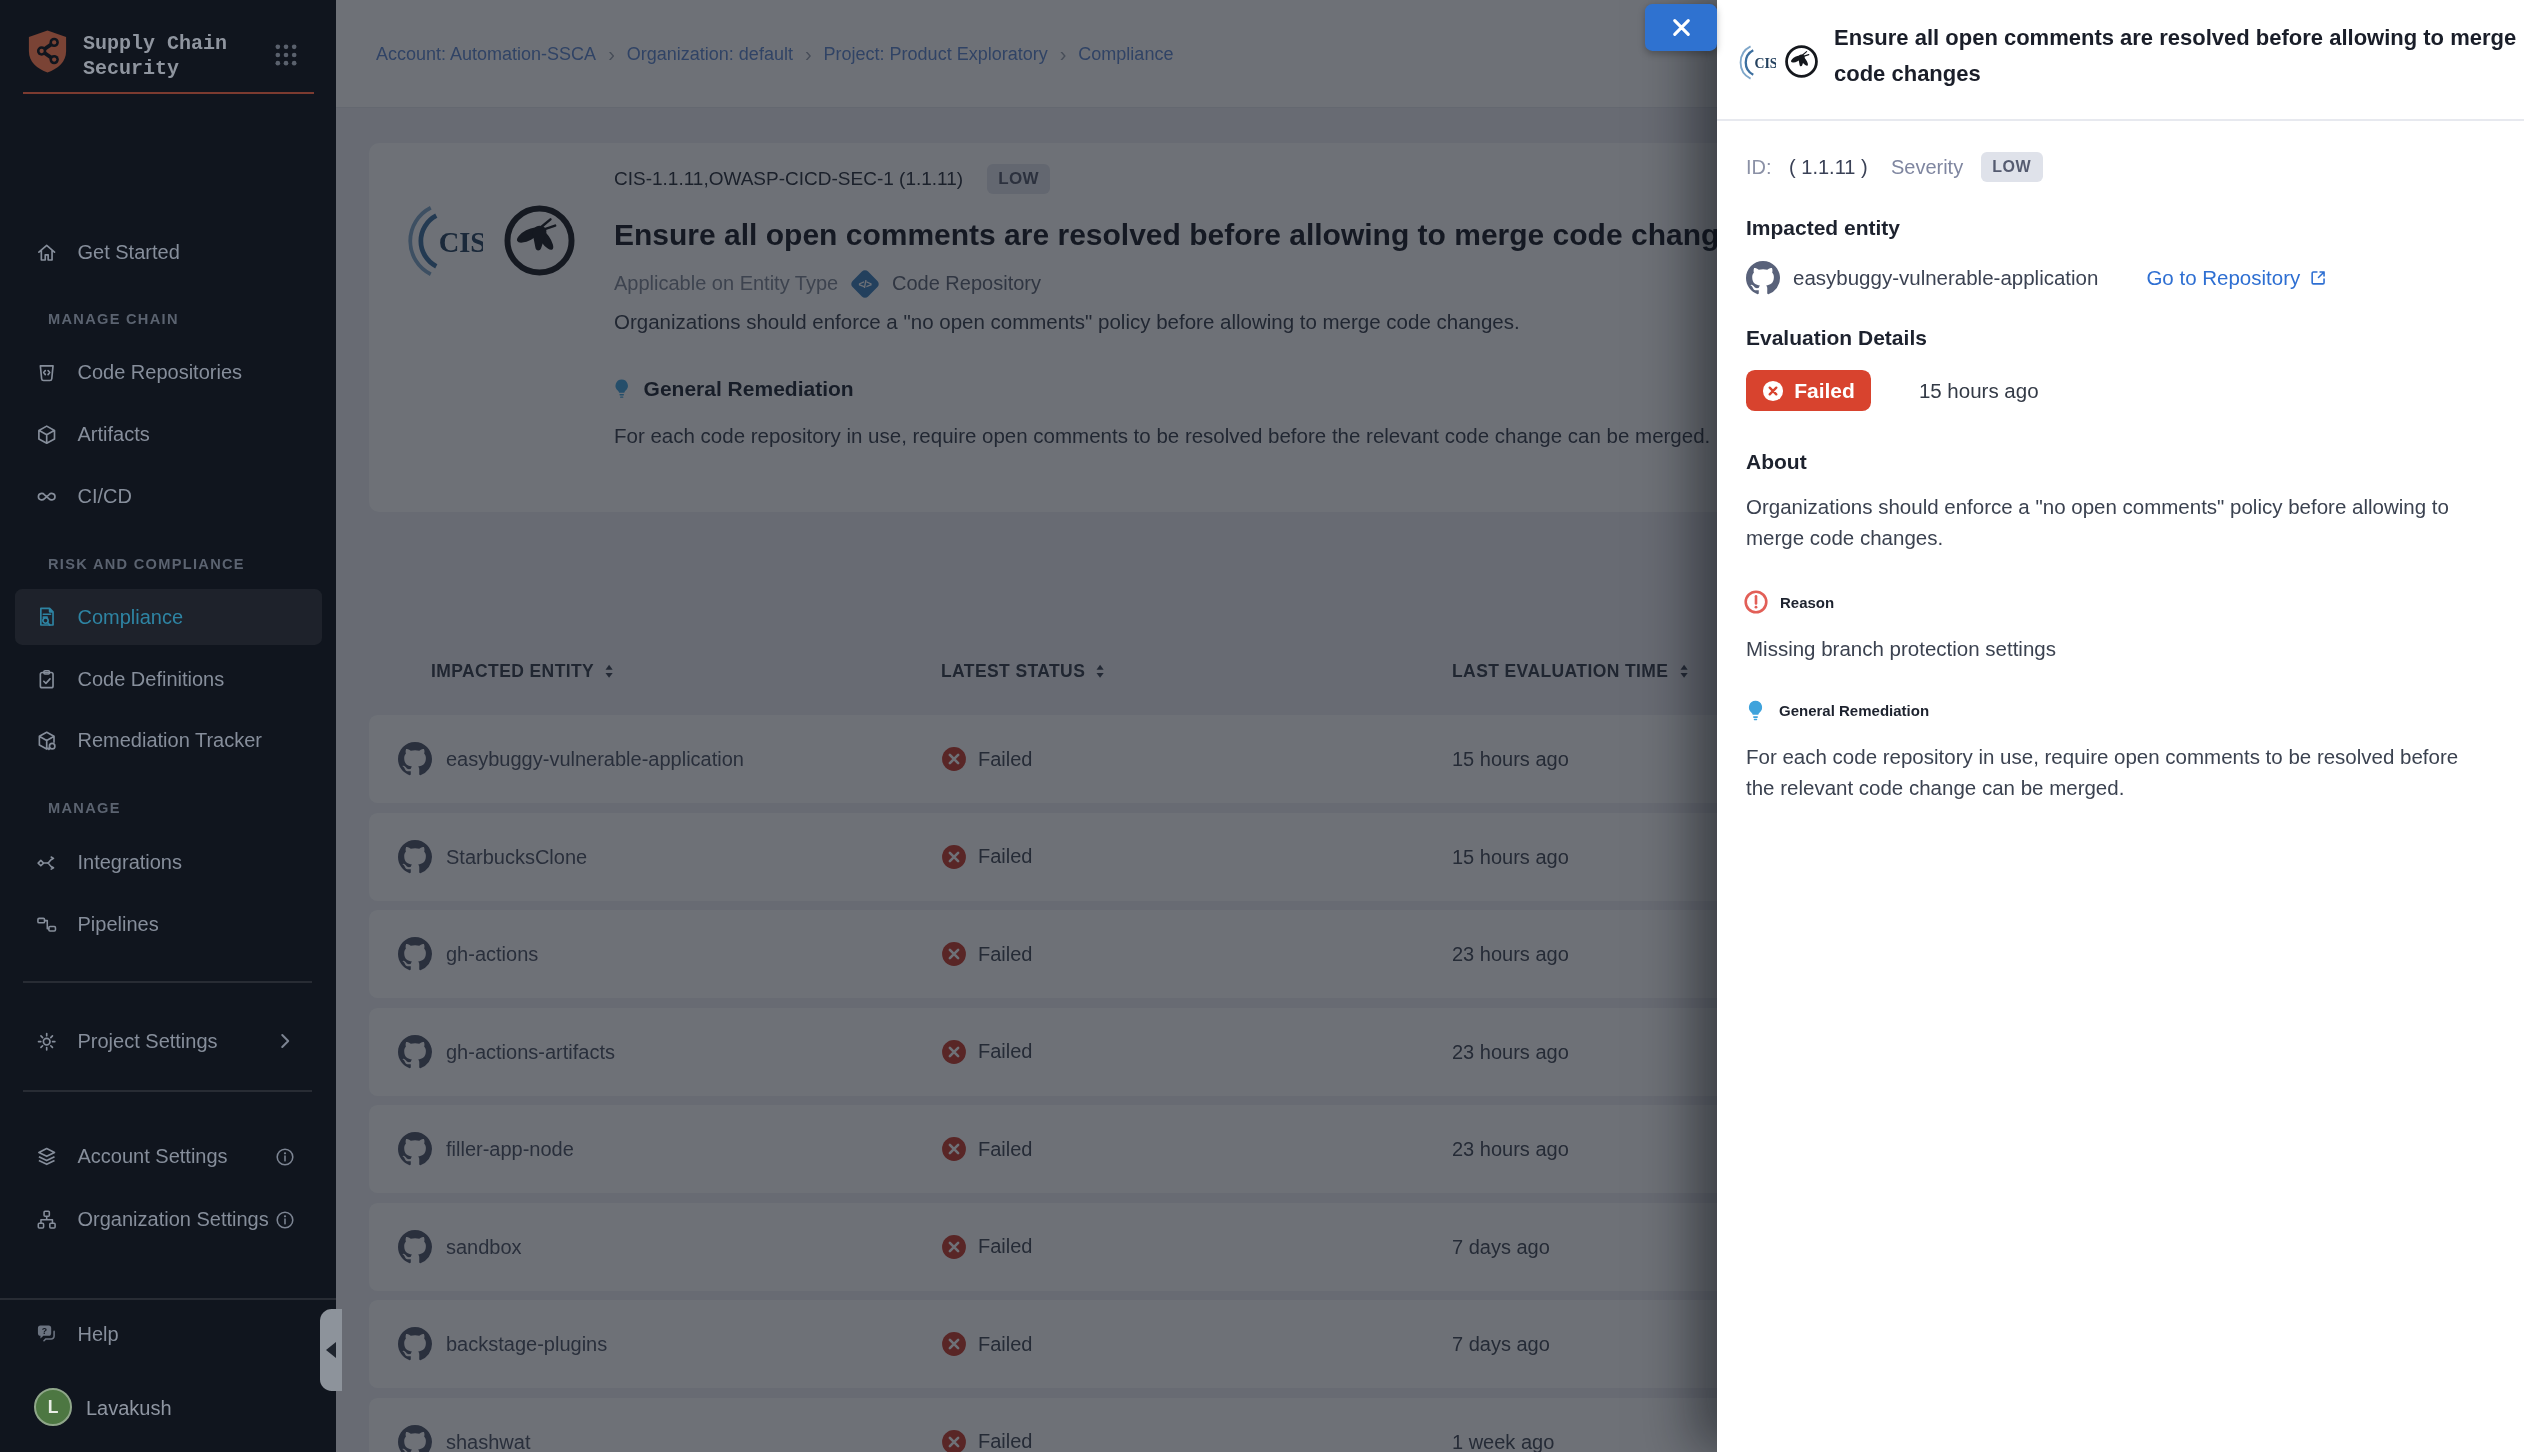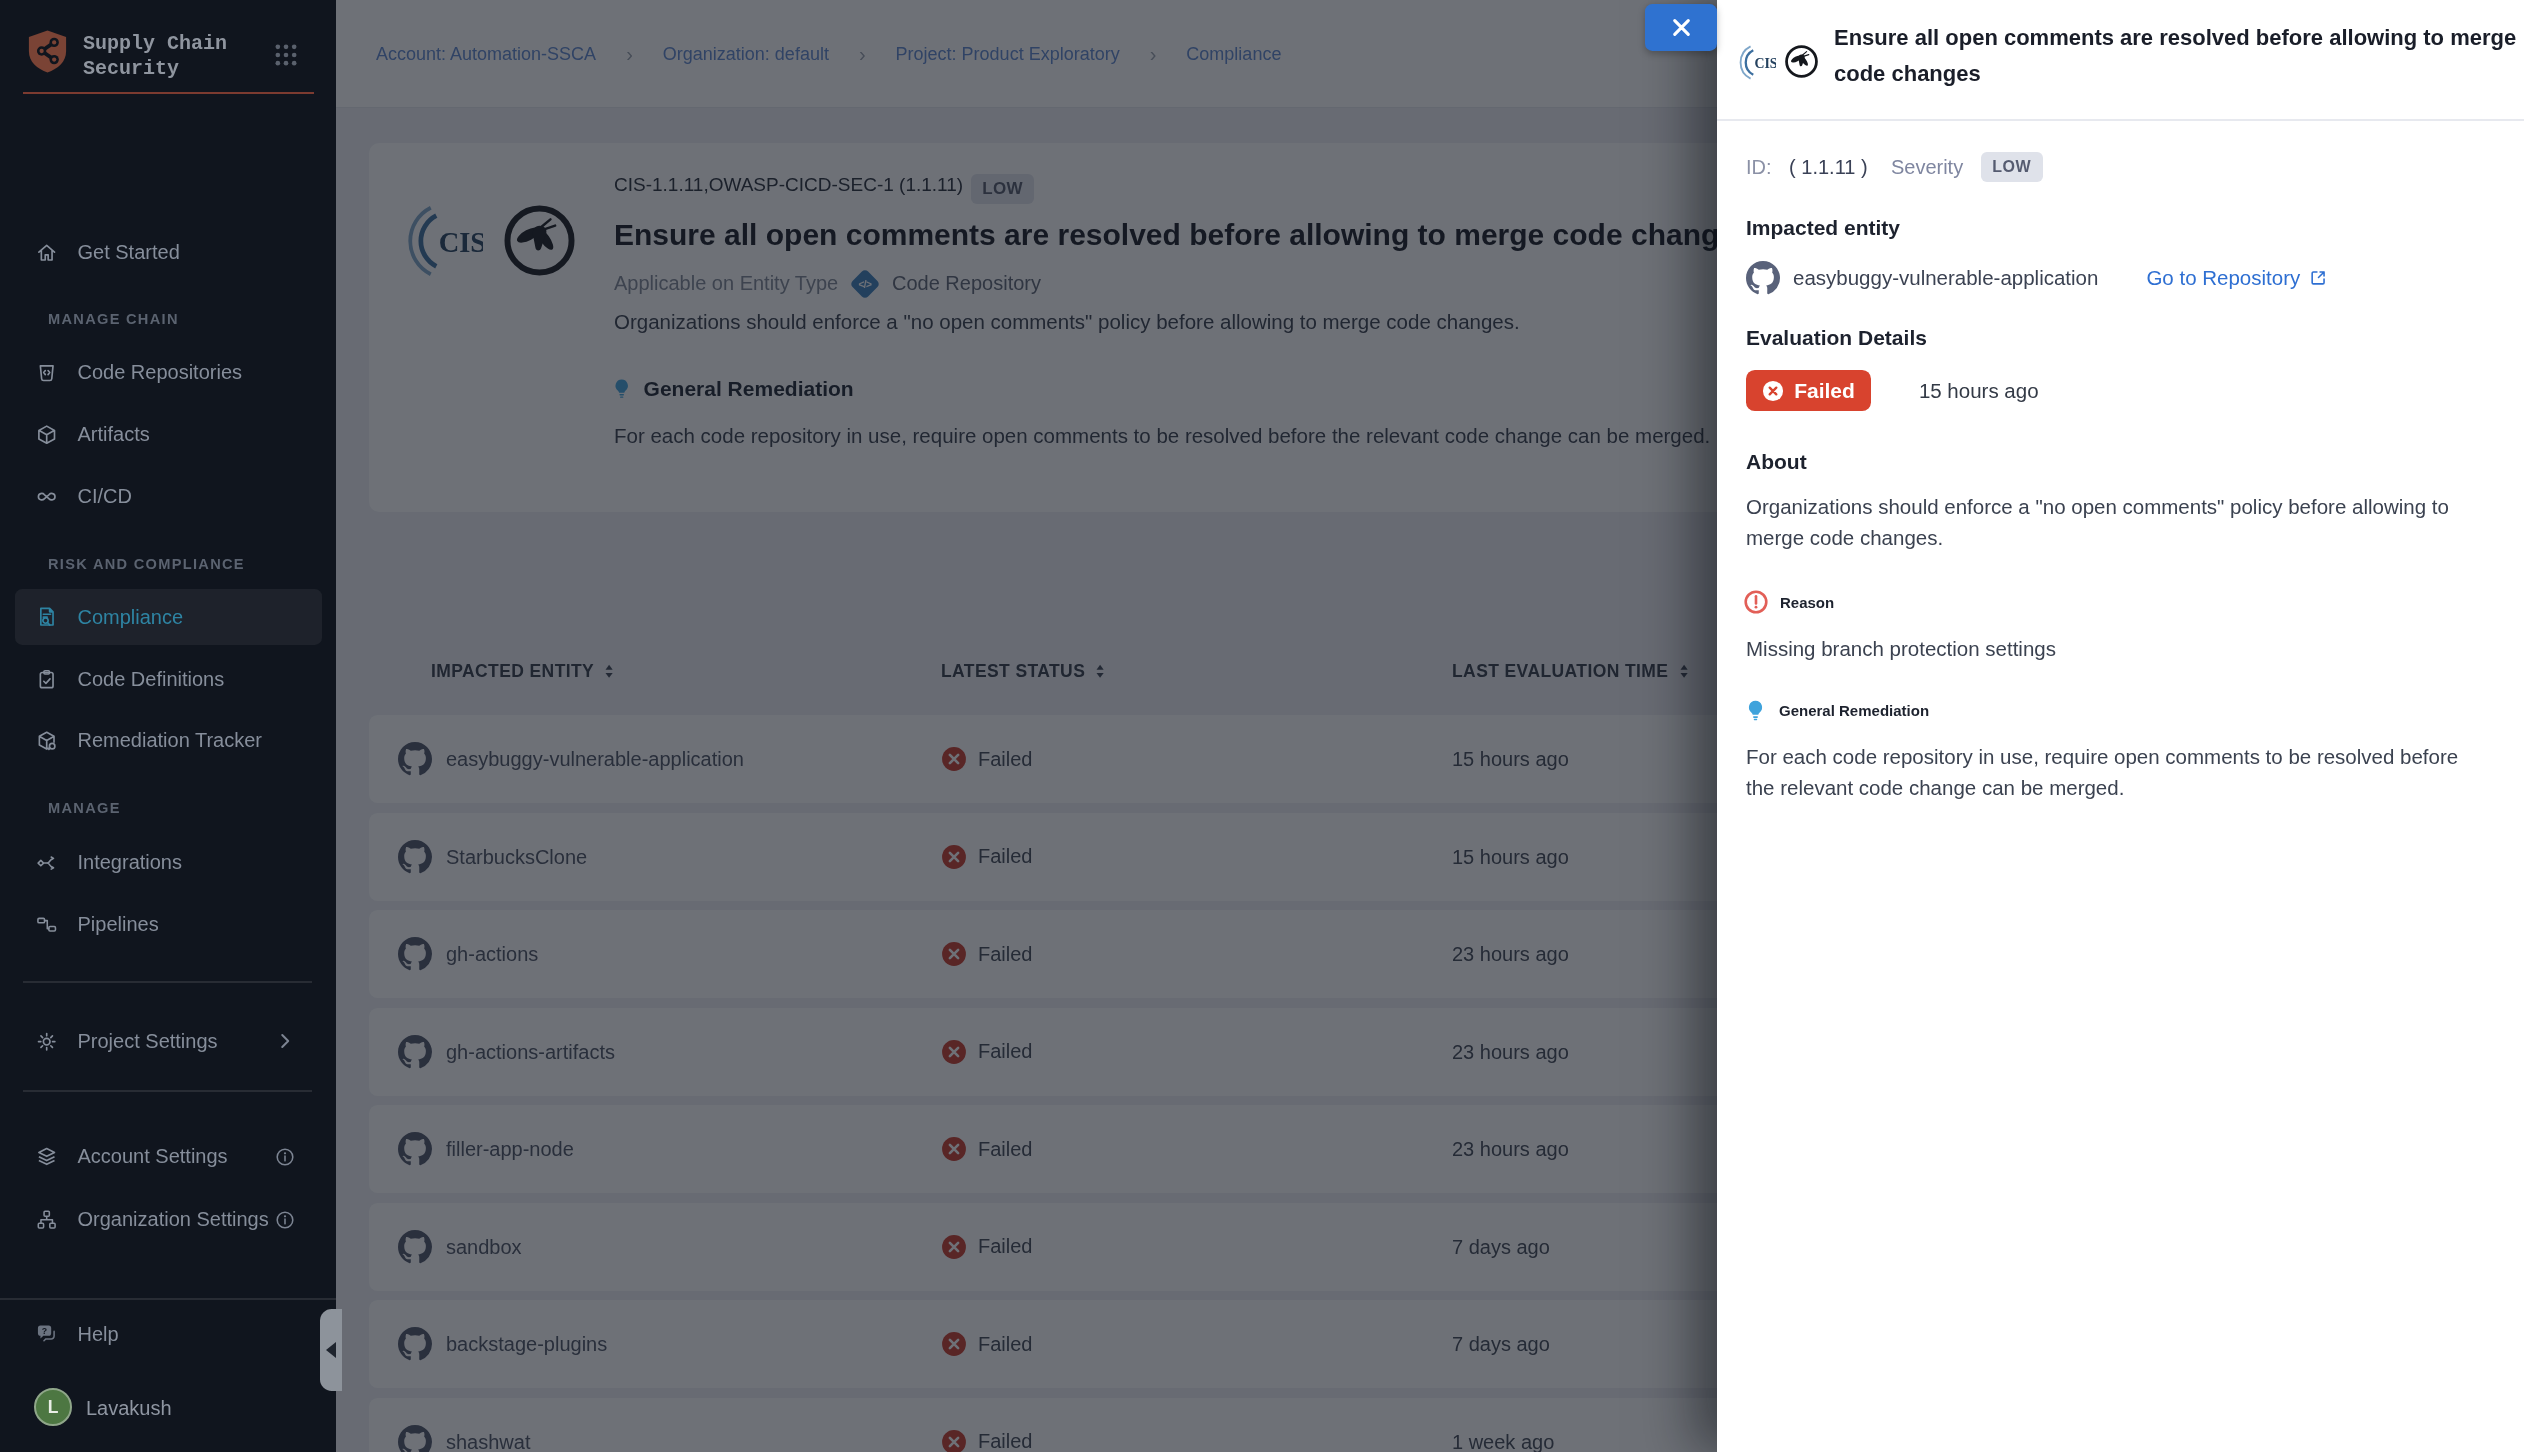--- a/index.html
+++ b/index.html
@@ -23,27 +23,27 @@
   .section-label { position:absolute; left:48px; font-size:14.6px; letter-spacing:1.3px; font-weight:bold; color:#5b6370; }
   .sb-divider { position:absolute; left:23.4px; width:289px; height:1.5px; background:rgba(255,255,255,0.10); }
   .sb-wide-divider { position:absolute; left:0; width:336px; height:1.5px; background:rgba(255,255,255,0.10); }
   .right-glyph { position:absolute; right:26px; width:22px; height:22px; color:#7c8492; }
   .avatar { position:absolute; left:34px; top:1388px; width:38px; height:38px; border-radius:50%; background:#4d7742; border:2.2px solid #8fa689; display:flex; align-items:center; justify-content:center; font-size:17.5px; font-weight:bold; color:#e9eee6; }
   .user-name { position:absolute; left:86px; top:1397px; font-size:20px; color:#8f96a2; cursor:pointer; }
 
   
   .main { position:absolute; left:336px; top:0; width:2189px; height:1452px; background:#eef0f4; z-index:20; }
   .topbar { position:absolute; left:0; top:0; width:100%; height:108px; background:#ffffff; border-bottom:1.5px solid #e4e7ec; }
-  .breadcrumb { position:absolute; left:40px; top:0; height:108px; display:flex; align-items:center; gap:30px; font-size:18px; }
+  .breadcrumb { position:absolute; left:40px; top:0; height:108px; display:flex; align-items:center; gap:12px; font-size:18px; }
   .crumb { color:#5e87cf; cursor:pointer; }
   .crumb-sep { color:#98a0ad; font-size:20px; }
   .rule-card { position:absolute; left:33px; top:143px; width:2038px; height:369px; background:#ffffff; border-radius:10.2px; }
   .cis-logo-lg { position:absolute; left:38px; top:60px; width:76px; height:76px; }
   .owasp-logo-lg { position:absolute; left:133px; top:60px; width:75px; height:75px; }
-  .rule-code-row { position:absolute; left:245px; top:31px; display:flex; align-items:flex-start; gap:8px; }
+  .rule-code-row { position:absolute; left:245px; top:21px; display:flex; align-items:center; gap:24px; }
   .rule-code { font-size:19px; color:#272d39; }
   .low-badge { background:#e2e5ed; color:#525869; font-size:17px; font-weight:bold; padding:5.1px 11px; border-radius:5.8px; letter-spacing:0.4px; }
   .rule-title { position:absolute; left:245px; top:75px; width:1753px; font-size:30px; font-weight:bold; color:#151a23; white-space:nowrap; overflow:hidden; }
   .rule-sub { position:absolute; left:245px; top:129px; display:flex; align-items:center; gap:13px; font-size:20px; }
   .sub-label { color:#7f8795; }
   .sub-entity { color:#5e6575; }
   .code-diamond { width:22px; height:22px; background:#3b7fbc; border-radius:4.4px; transform:rotate(45deg); display:flex; align-items:center; justify-content:center; margin:0 2.9px; }
   .code-diamond span { transform:rotate(-45deg); color:#fff; font-size:10.2px; font-weight:bold; letter-spacing:-0.7px; }
   .rule-desc { position:absolute; left:245px; top:167px; font-size:20.5px; color:#363d4b; }
   .rem-label-row { position:absolute; left:241px; top:234px; display:flex; align-items:center; gap:10.2px; }

